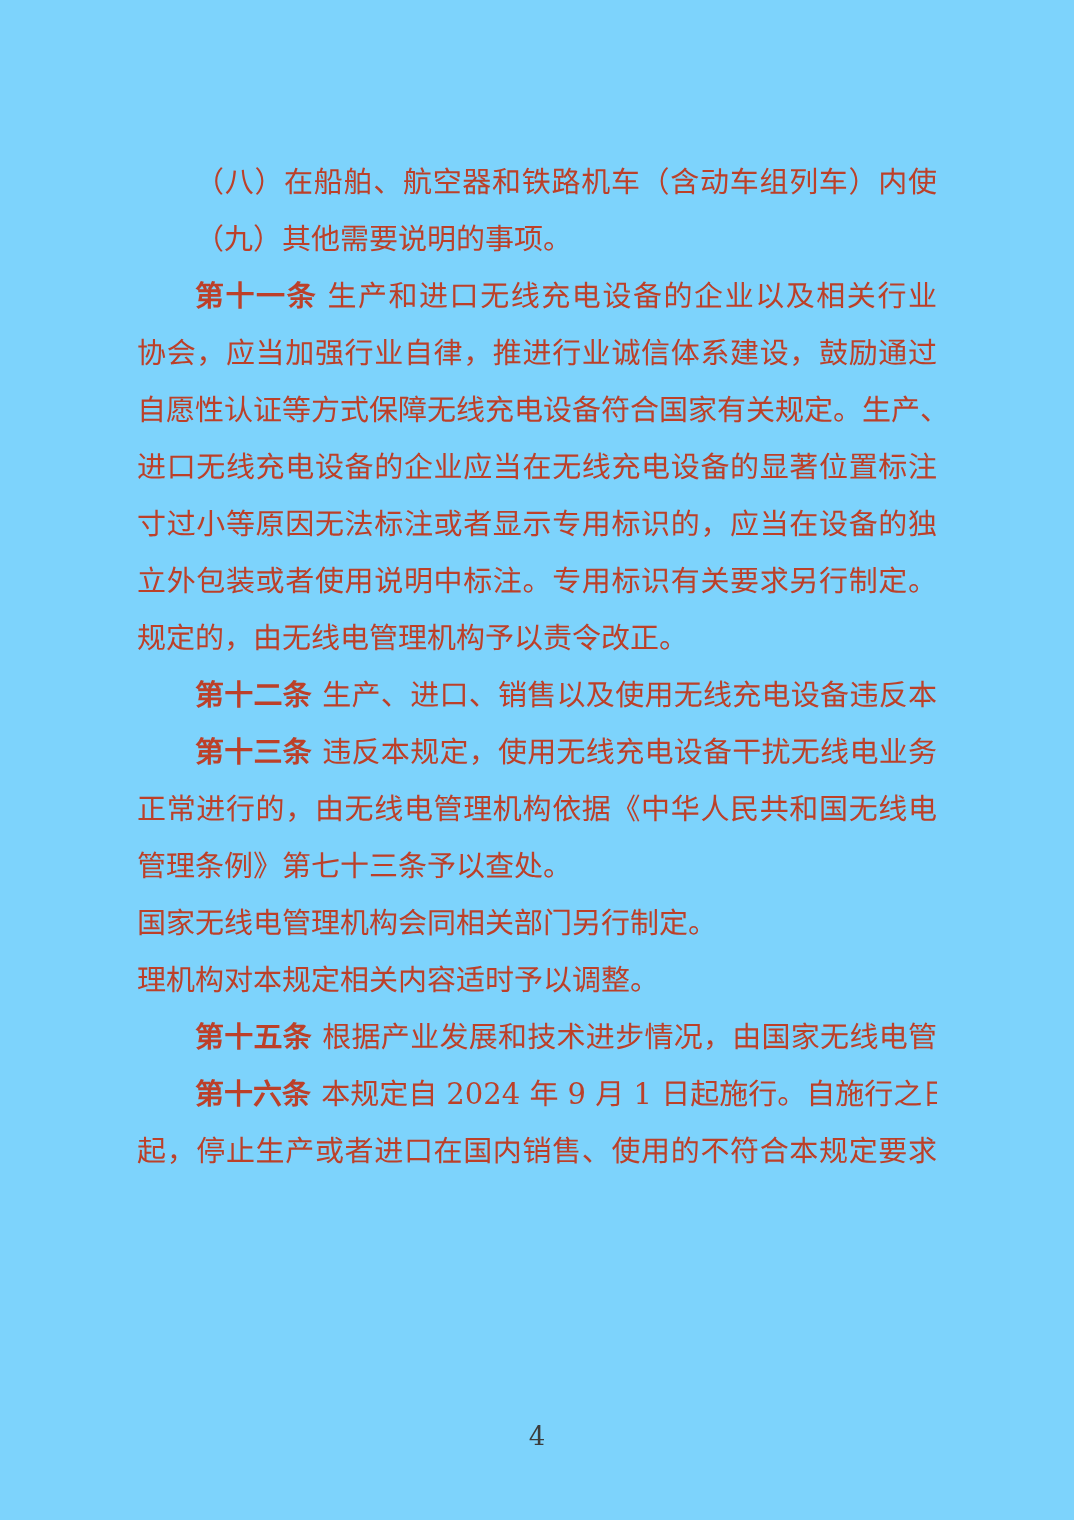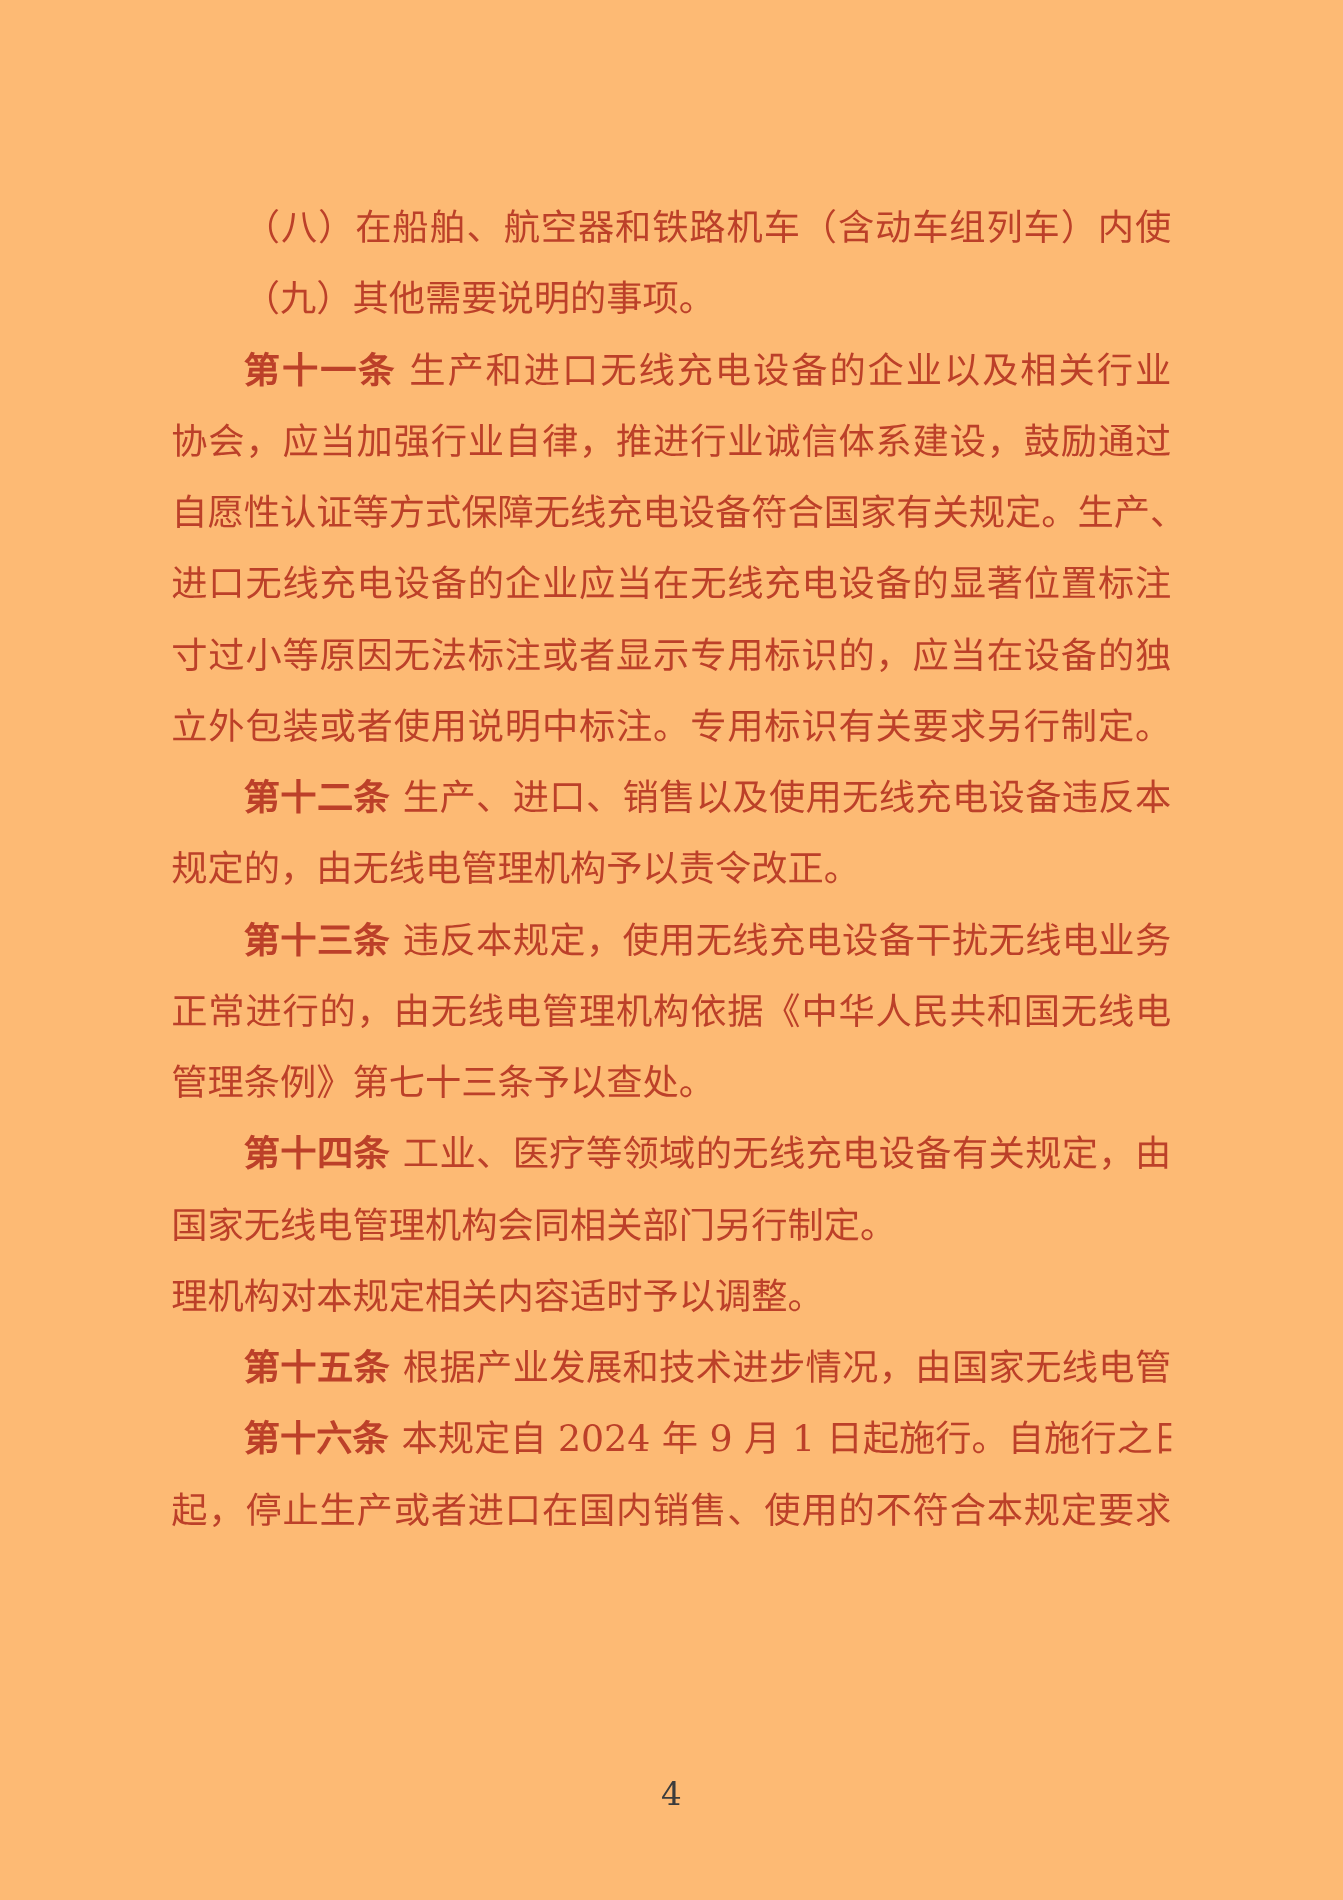--- a/index.html
+++ b/index.html
@@ -53,47 +53,46 @@
     height: 40px;
     text-align: center;
     font-size: 26px;
     line-height: 40px;
     color: #3c3c3c; 
   }
 </style>
 </head>
 <body>
 
-<div class="page" style="background: #fdba74;">
+<div class="page" style="background: #7dd3fc;">
   <div class="content" style="color: rgb(188, 64, 41);">
       <div class="para">
         <div class="line first">（八）在船舶、航空器和铁路机车（含动车组列车）内使</div>
       </div>
       <div class="para">
         <div class="line first left">（九）其他需要说明的事项。</div>
       </div>
       <div class="para">
         <div class="line first"><b class="lead">第十一条</b>生产和进口无线充电设备的企业以及相关行业</div>
         <div class="line">协会，应当加强行业自律，推进行业诚信体系建设，鼓励通过</div>
         <div class="line">自愿性认证等方式保障无线充电设备符合国家有关规定。生产、</div>
         <div class="line">进口无线充电设备的企业应当在无线充电设备的显著位置标注</div>
         <div class="line">寸过小等原因无法标注或者显示专用标识的，应当在设备的独</div>
         <div class="line">立外包装或者使用说明中标注。专用标识有关要求另行制定。</div>
       </div>
       <div class="para">
+        <div class="line left">规定的，由无线电管理机构予以责令改正。</div>
         <div class="line first"><b class="lead">第十二条</b>生产、进口、销售以及使用无线充电设备违反本</div>
-        <div class="line left">规定的，由无线电管理机构予以责令改正。</div>
       </div>
       <div class="para">
         <div class="line first"><b class="lead">第十三条</b>违反本规定，使用无线充电设备干扰无线电业务</div>
         <div class="line">正常进行的，由无线电管理机构依据《中华人民共和国无线电</div>
         <div class="line left">管理条例》第七十三条予以查处。</div>
       </div>
       <div class="para">
-        <div class="line first"><b class="lead">第十四条</b>工业、医疗等领域的无线充电设备有关规定，由</div>
         <div class="line left">国家无线电管理机构会同相关部门另行制定。</div>
       </div>
       <div class="para">
         <div class="line left">理机构对本规定相关内容适时予以调整。</div>
         <div class="line first"><b class="lead">第十五条</b>根据产业发展和技术进步情况，由国家无线电管</div>
       </div>
       <div class="para">
         <div class="line first"><b class="lead">第十六条</b>本规定自 2024 年 9 月 1 日起施行。自施行之日</div>
         <div class="line">起，停止生产或者进口在国内销售、使用的不符合本规定要求</div>
       </div>

